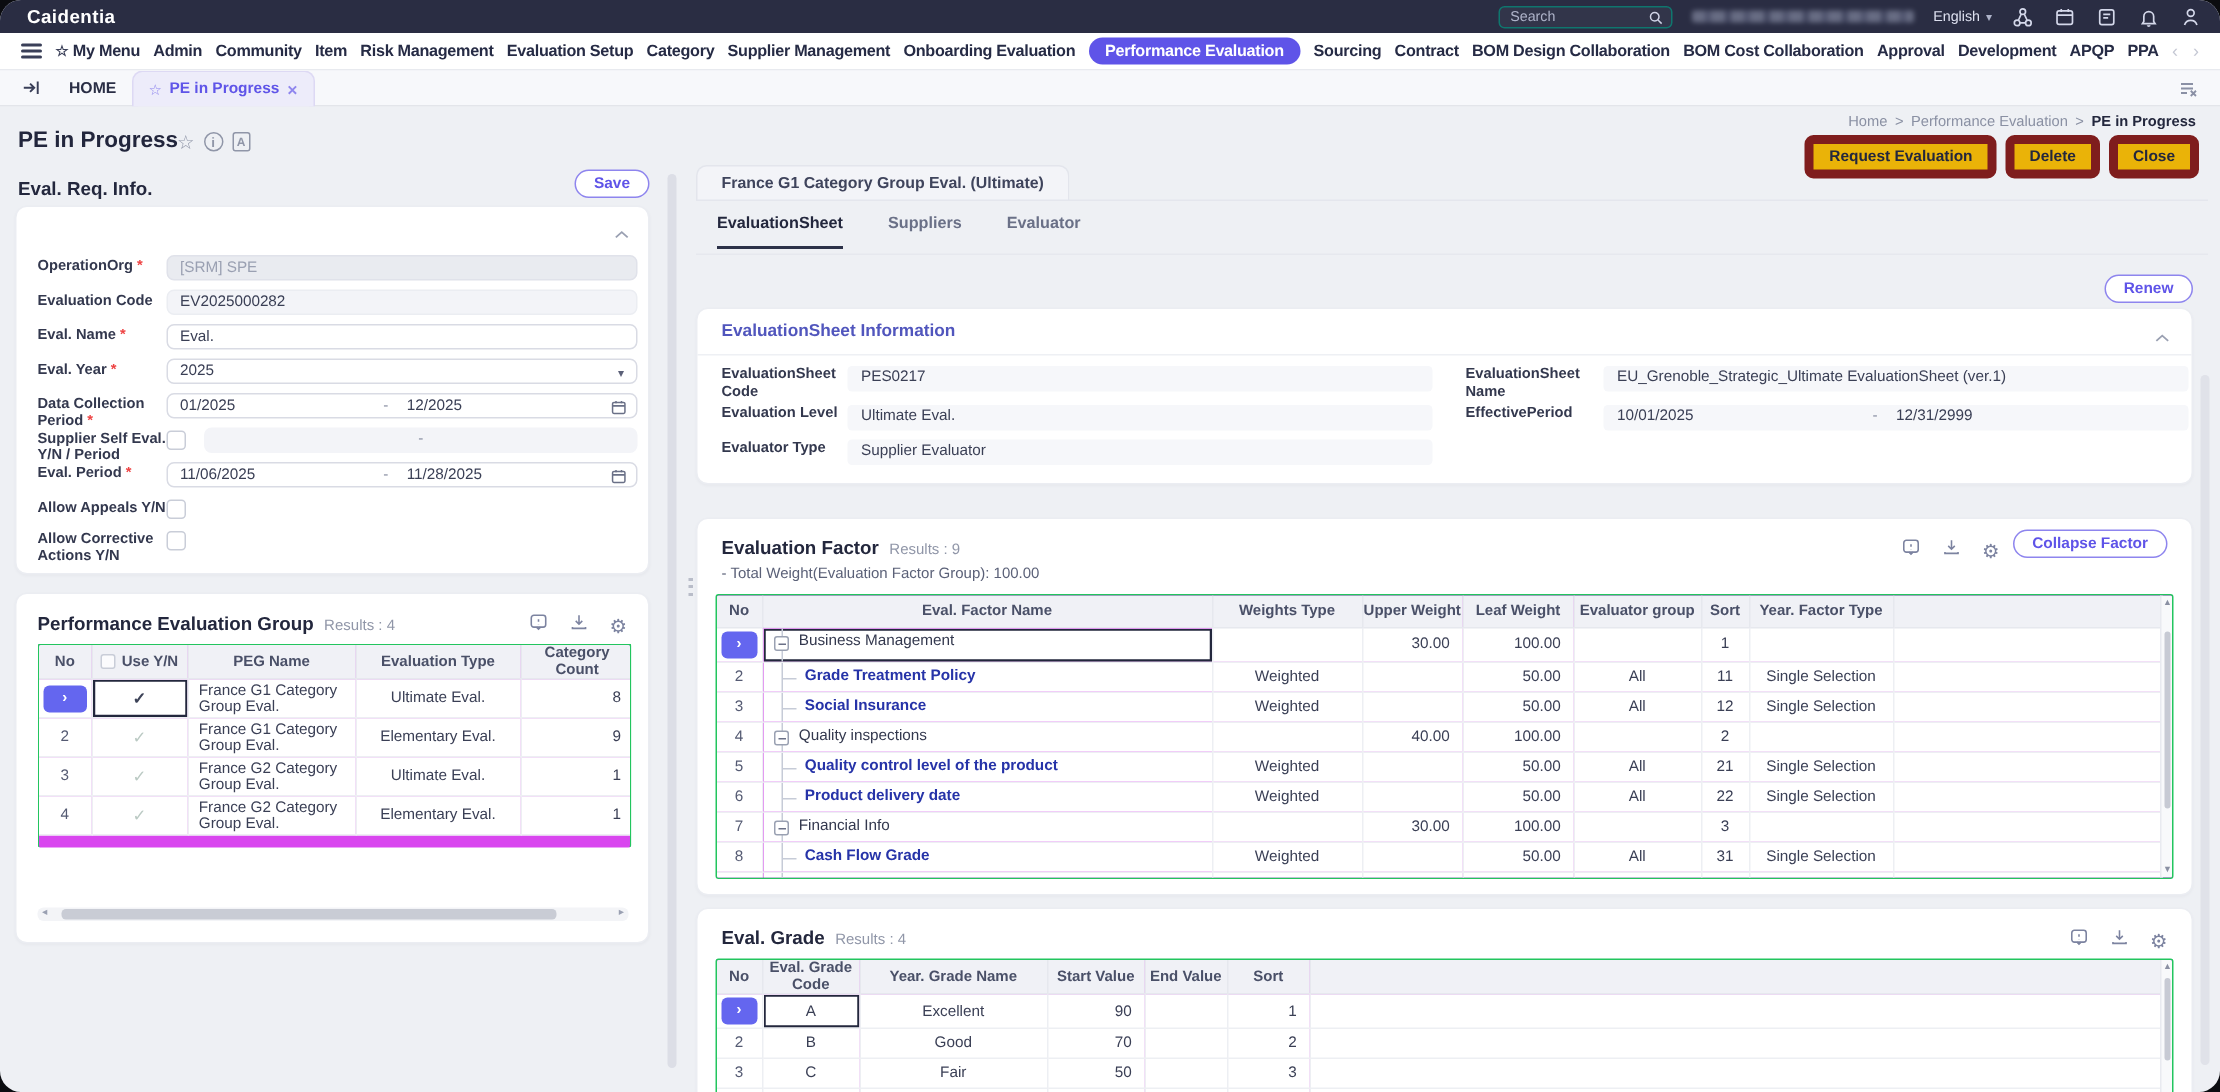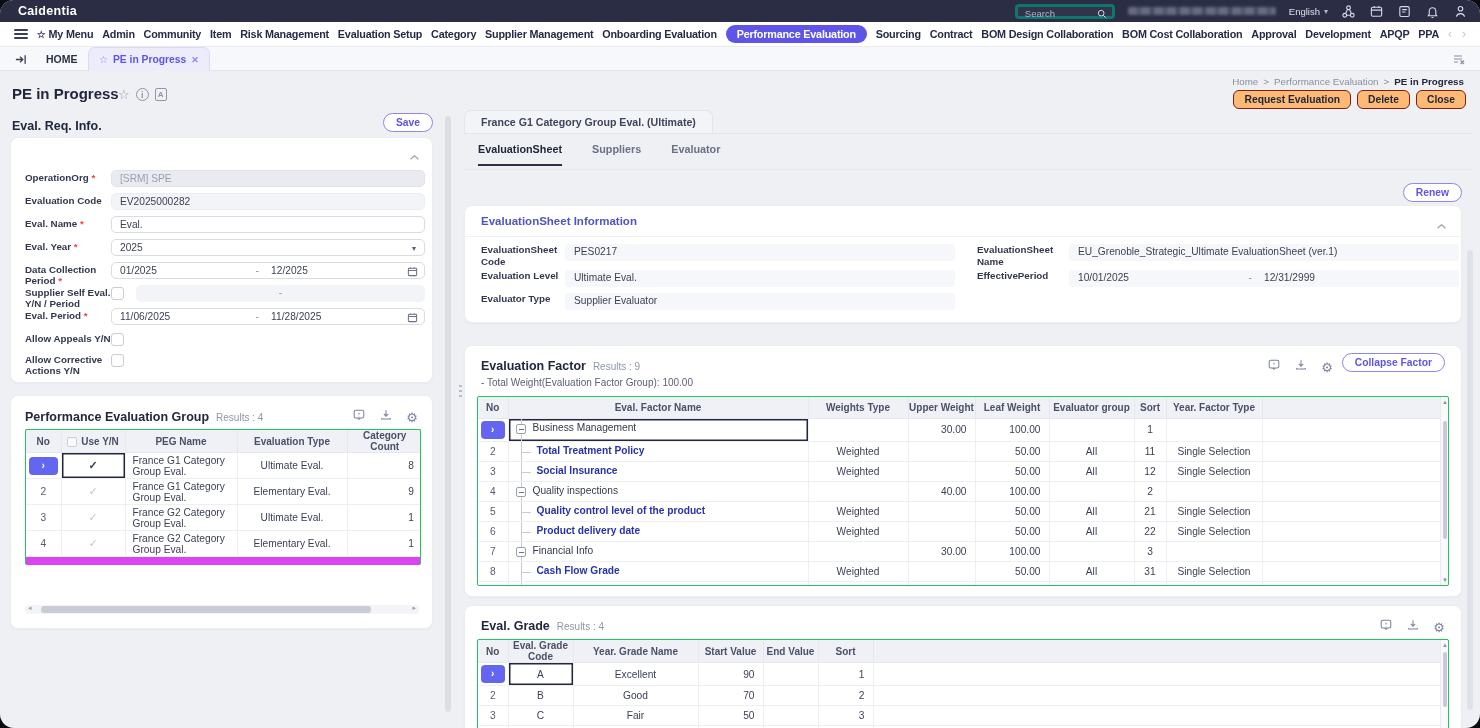--- a/index.html
+++ b/index.html
@@ -5,21 +5,21 @@
   * { margin:0; padding:0; box-sizing:border-box; }
   html,body { background:#0b0c10; }
   body { font-family:"Liberation Sans", sans-serif; }
   .app { position:relative; width:1480px; height:728px; background:#eef0f4;
          border-radius:14px; overflow:hidden; }
 
   
   .topbar { position:absolute; left:0; top:0; width:100%; height:22px; background:#2a2d43; }
   .logo { position:absolute; left:18px; top:4px; color:#fff; font-size:12.5px; font-weight:700; letter-spacing:.3px; }
   .top-right { position:absolute; right:12px; top:0; height:22px; display:flex; align-items:center; gap:13px; }
-  .searchbox { position:relative; width:100px; height:15px; border:3px solid #0f766e; border-radius:4px; background:rgba(255,255,255,.04); }
+  .searchbox { position:relative; width:116px; height:15px; border:1px solid #0f766e; border-radius:4px; background:rgba(255,255,255,.04); }
   .searchbox input { position:absolute; left:7px; top:0; width:100px; height:13px; background:transparent; border:0; outline:0;
                      color:#e8eaf4; font-size:9.5px; font-family:"Liberation Sans",sans-serif; }
   .searchbox input::placeholder { color:#aeb3c9; }
   .searchbox svg { position:absolute; right:5px; top:2.5px; }
   .blurtext { width:148px; height:8px; border-radius:2px; filter:blur(1.6px); opacity:.55;
     background:repeating-linear-gradient(90deg,#9aa0b8 0 9px,#6d7390 9px 13px,#9aa0b8 13px 22px,#565c78 22px 26px); }
   .lang { color:#dde0ef; font-size:9.5px; display:flex; align-items:center; gap:4px; }
   .lang .caret { font-size:8px; color:#aeb3c9; }
   .tb-ico { display:flex; align-items:center; }
   .tb-ico svg { stroke:#d4d8ea; fill:none; stroke-width:1.2; }
@@ -119,21 +119,21 @@
   .lscrollbar { position:absolute; left:445px; top:116px; width:6px; height:596px; background:#dcdee6; border-radius:3px; }
   .splitter { position:absolute; left:456px; top:71px; width:8px; height:657px; }
   .splitter .grip { position:absolute; left:3px; top:314px; width:3px; height:14px;
                     background:repeating-linear-gradient(#b9bdc9 0 2px, transparent 2px 5px); }
 
   
   .breadcrumb { position:absolute; right:16px; top:76px; font-size:9.8px; color:#8a90a3; }
   .breadcrumb .sep { margin:0 5px; }
   .breadcrumb .cur { color:#23273d; font-weight:700; }
   .hdr-actions { position:absolute; right:14px; top:90px; display:flex; gap:6px; }
-  .hdr-btn { background:#fdba74; border:1px solid #7f1d1d; border-radius:6px; padding:3px 10px;
+  .hdr-btn { background:#eab308; border:6px solid #7f1d1d; border-radius:6px; padding:3px 10px;
              font-size:10.3px; font-weight:700; color:#23273d; font-family:"Liberation Sans",sans-serif; cursor:pointer; }
 
   .group-tab { position:absolute; left:464px; top:110px; height:24px; padding:0 16px; background:#f3f4f8;
                border:1px solid #e3e5ec; border-bottom:0; border-radius:7px 7px 0 0;
                font-size:10.6px; font-weight:700; color:#3f445c; line-height:23px; }
   .group-line { position:absolute; left:464px; right:8px; top:133px; height:1px; background:#e4e6ed; }
   .subtabs { position:absolute; left:478px; top:143px; display:flex; gap:30px; }
   .subtab { font-size:10.8px; font-weight:600; color:#6a7087; padding-bottom:9px; cursor:pointer; }
   .subtab.active { color:#23273d; font-weight:700; border-bottom:2px solid #2c3148; }
   .subtab-line { position:absolute; left:464px; right:8px; top:169px; height:1px; background:#e6e8ee; }
@@ -536,21 +536,21 @@
           <td class="center"></td>
           <td class="center">1</td>
           <td class="center"></td>
           <td></td>
         </tr>
         <tr>
           <td class="no-cell">2</td>
           <td class="name-cell">
                 <span class="tree-line"></span>
                 <span class="elbow"></span>
-                <span class="c-name">Total Treatment Policy</span>
+                <span class="c-name">Grade Treatment Policy</span>
               </td>
           <td class="center">Weighted</td>
           <td class="right"></td>
           <td class="right">50.00</td>
           <td class="center">All</td>
           <td class="center">11</td>
           <td class="center">Single Selection</td>
           <td></td>
         </tr>
         <tr>

